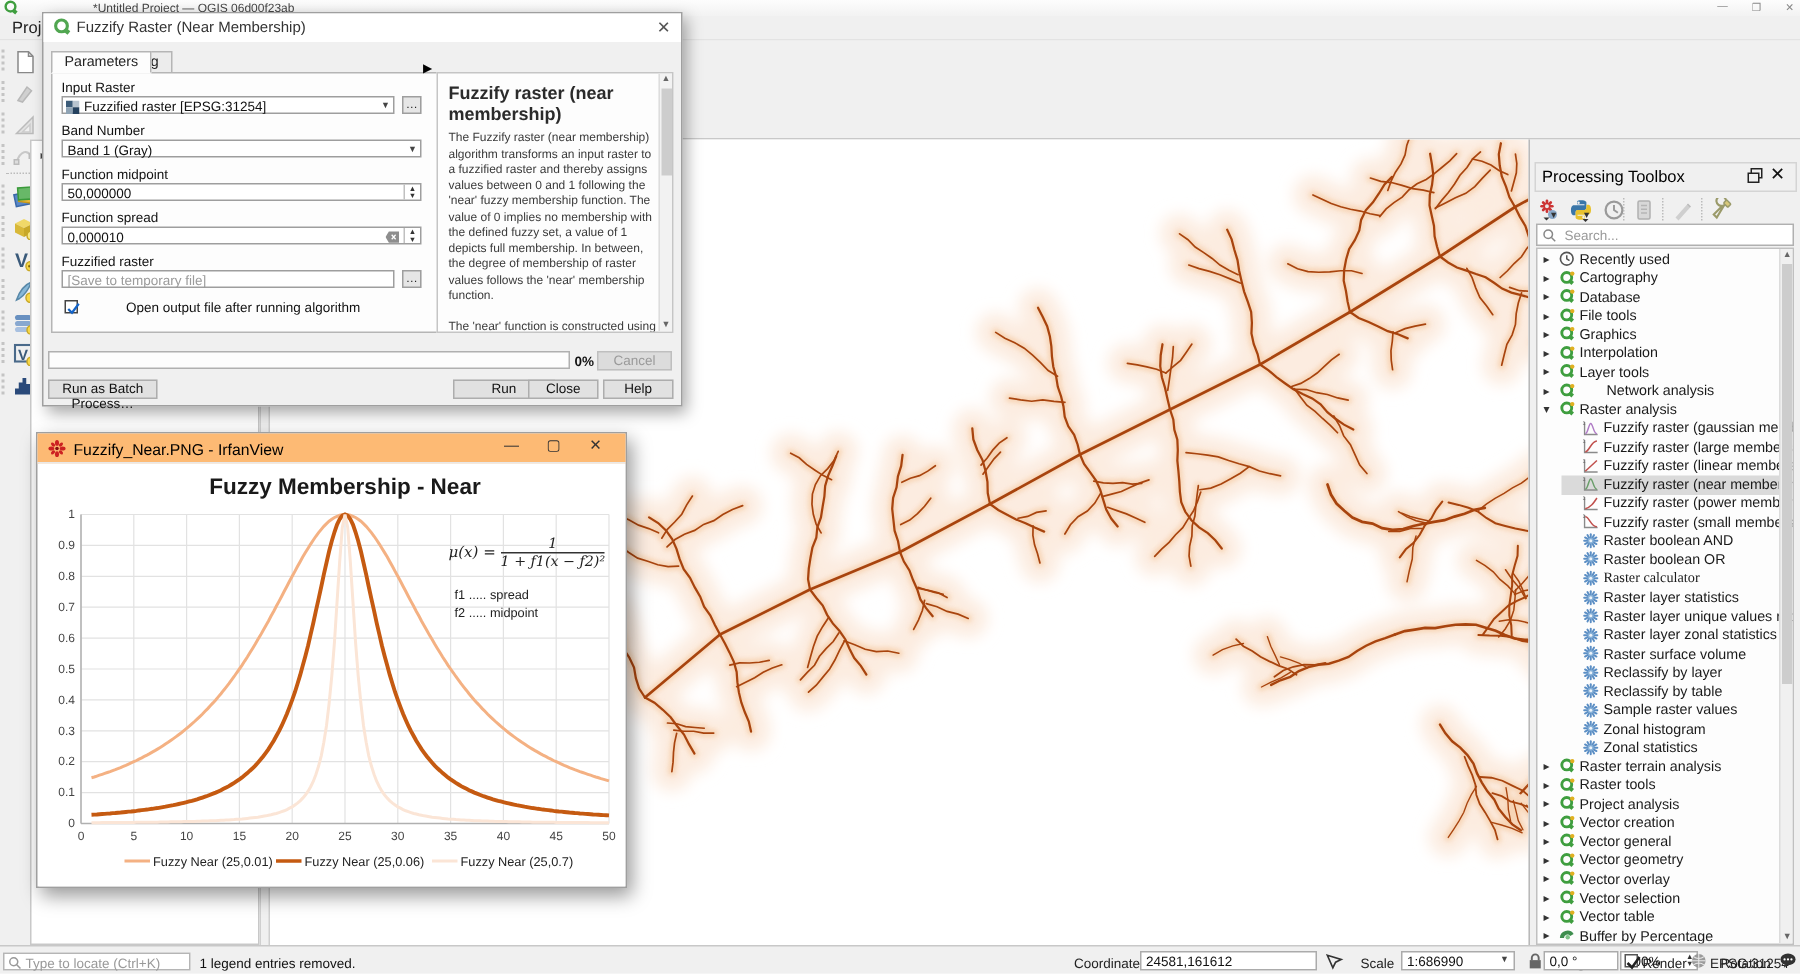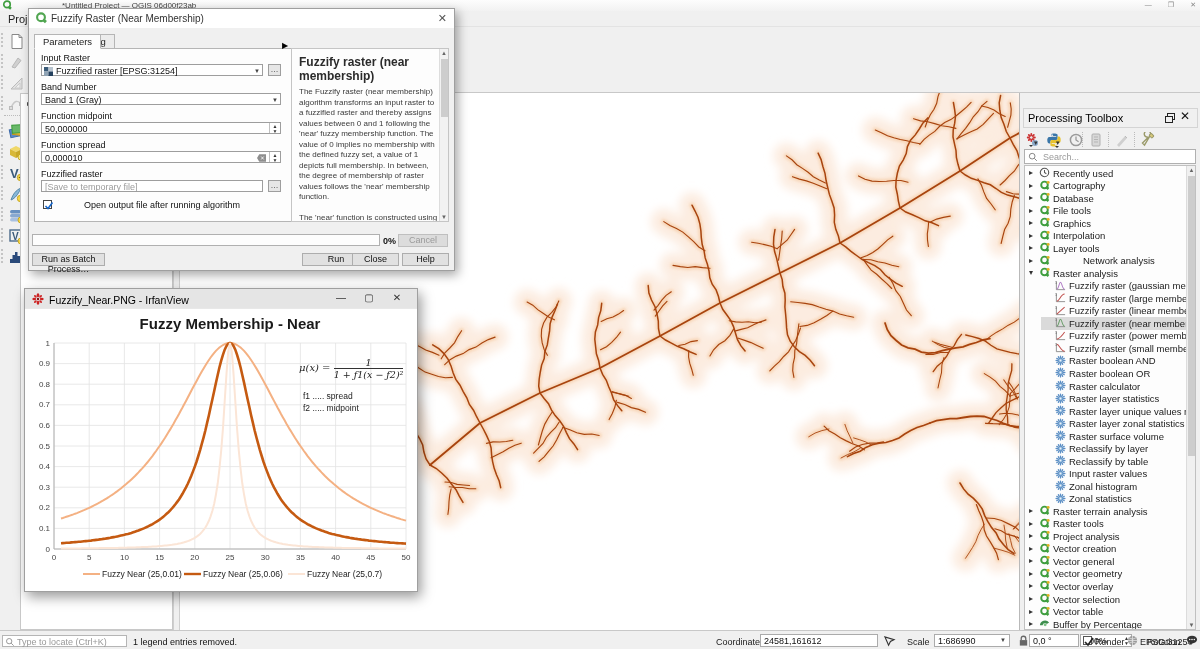--- a/index.html
+++ b/index.html
@@ -84,21 +84,21 @@
   #help-pane p { font-size:8px; color:#3a3a3a; line-height:10.5px; margin:0 10px 10px 7px; }
   #help-scroll { position:absolute; right:0; top:0; width:9px; height:100%; background:#f2f2f2; border-left:1px solid #ddd; }
   #collapse-arrow { position:absolute; left:253px; top:32px; font-size:8px; color:#000; }
   #progress { position:absolute; left:3px; top:225px; width:348px; height:12px; background:#fdfdfd; border:1px solid #b0b0b0; }
   #progress-pct { position:absolute; left:354px; top:227px; font-size:9px; color:#111; font-weight:bold; }
   .dbtn { position:absolute; height:13px; background:#e1e1e1; border:1px solid #adadad; font-size:9px; color:#111; text-align:center; }
   .dbtn.disabled { background:#dcdcdc; color:#9a9a9a; border-color:#bfbfbf; }
 
   
   #iv { left:24px; top:288px; width:394px; height:304px; background:#fff; border:1px solid #9f9f9f; box-shadow:3px 5px 12px rgba(0,0,0,0.4); }
-  #iv-title { position:absolute; left:0; top:0; width:100%; height:20px; background:#e5e5e5; border-bottom:1px solid #e8e8e8; }
+  #iv-title { position:absolute; left:0; top:0; width:100%; height:20px; background:#fdba74; border-bottom:1px solid #e8e8e8; }
   #iv-title .t { position:absolute; left:24px; top:5px; font-size:10.5px; color:#000; }
   .iv-btn { position:absolute; top:0px; width:28px; height:19px; text-align:center; font-size:10px; color:#333; line-height:18px; }
   #iv-chart { position:absolute; left:1px; top:20px; width:391px; height:282px; }
   #iv-formula { position:absolute; left:274px; top:68px; width:125px; font-family:"DejaVu Serif", serif; font-style:italic; color:#222; font-size:10px; }
   #iv-formula .frac { display:inline-block; vertical-align:middle; text-align:center; }
   #iv-formula .num { display:block; border-bottom:1px solid #333; padding:0 4px 0px 4px; font-size:9.5px; }
   #iv-formula .den { display:block; padding-top:0px; font-size:9.5px; }
   #iv-notes { position:absolute; left:278px; top:101px; font-size:8.5px; color:#222; font-family:"Liberation Sans",sans-serif; line-height:12px; font-style:normal; }
 </style>
 </head>
@@ -1010,21 +1010,21 @@
           </svg>
           <span class="tlabel" style="left: 28px;">Layer tools</span>
         </div>
         <div class="trow" style="top: 88.71px;">
           <span class="arr" style="color: rgb(51, 51, 51);">▸</span>
           <svg width="11" height="11" class="ticon" viewBox="0 0 12 12" style="left: 14px;">
             <circle cx="6" cy="5.4" r="3.6" fill="none" stroke="#3f9e3f" stroke-width="2.1"></circle>
             <rect x="7.2" y="7.2" width="3.6" height="2.8" fill="#3f9e3f" transform="rotate(42 9 8.6)"></rect>
             <circle cx="10" cy="2.6" r="1.6" fill="#e0b020"></circle>
           </svg>
-          <span class="tlabel" style="left: 44px; padding-left: 14px;">Network analysis</span>
+          <span class="tlabel" style="left: 32px; padding-left: 14px;">Network analysis</span>
         </div>
         <div class="trow" style="top: 101.24px;">
           <span class="arr" style="color: rgb(51, 51, 51);">▾</span>
           <svg width="11" height="11" class="ticon" viewBox="0 0 12 12" style="left: 14px;">
             <circle cx="6" cy="5.4" r="3.6" fill="none" stroke="#3f9e3f" stroke-width="2.1"></circle>
             <rect x="7.2" y="7.2" width="3.6" height="2.8" fill="#3f9e3f" transform="rotate(42 9 8.6)"></rect>
             <circle cx="10" cy="2.6" r="1.6" fill="#e0b020"></circle>
           </svg>
           <span class="tlabel" style="left: 28px;">Raster analysis</span>
         </div>
@@ -1107,21 +1107,21 @@
           <svg width="11" height="11" class="ticon" viewBox="0 0 12 12" style="left: 30px;">
             <rect x="5.3" y="0.5" width="1.4" height="11" rx="0.7" fill="#5b8ec4" transform="rotate(0 6 6)"></rect>
             <rect x="5.3" y="0.5" width="1.4" height="11" rx="0.7" fill="#5b8ec4" transform="rotate(30 6 6)"></rect>
             <rect x="5.3" y="0.5" width="1.4" height="11" rx="0.7" fill="#5b8ec4" transform="rotate(60 6 6)"></rect>
             <rect x="5.3" y="0.5" width="1.4" height="11" rx="0.7" fill="#5b8ec4" transform="rotate(90 6 6)"></rect>
             <rect x="5.3" y="0.5" width="1.4" height="11" rx="0.7" fill="#5b8ec4" transform="rotate(120 6 6)"></rect>
             <rect x="5.3" y="0.5" width="1.4" height="11" rx="0.7" fill="#5b8ec4" transform="rotate(150 6 6)"></rect>
             <circle cx="6" cy="6" r="2.2" fill="#87b1d8"></circle>
             <circle cx="6" cy="6" r="1.1" fill="#eef4fa"></circle>
           </svg>
-          <span class="tlabel" style="left: 44px;">Raster calculator</span>
+          <span class="tlabel" style="left: 44px; font-family: Liberation Serif, serif;">Raster calculator</span>
         </div>
         <div class="trow" style="top: 226.54px;">
           <svg width="11" height="11" class="ticon" viewBox="0 0 12 12" style="left: 30px;">
             <rect x="5.3" y="0.5" width="1.4" height="11" rx="0.7" fill="#5b8ec4" transform="rotate(0 6 6)"></rect>
             <rect x="5.3" y="0.5" width="1.4" height="11" rx="0.7" fill="#5b8ec4" transform="rotate(30 6 6)"></rect>
             <rect x="5.3" y="0.5" width="1.4" height="11" rx="0.7" fill="#5b8ec4" transform="rotate(60 6 6)"></rect>
             <rect x="5.3" y="0.5" width="1.4" height="11" rx="0.7" fill="#5b8ec4" transform="rotate(90 6 6)"></rect>
             <rect x="5.3" y="0.5" width="1.4" height="11" rx="0.7" fill="#5b8ec4" transform="rotate(120 6 6)"></rect>
             <rect x="5.3" y="0.5" width="1.4" height="11" rx="0.7" fill="#5b8ec4" transform="rotate(150 6 6)"></rect>
             <circle cx="6" cy="6" r="2.2" fill="#87b1d8"></circle>
@@ -1198,21 +1198,21 @@
           <svg width="11" height="11" class="ticon" viewBox="0 0 12 12" style="left: 30px;">
             <rect x="5.3" y="0.5" width="1.4" height="11" rx="0.7" fill="#5b8ec4" transform="rotate(0 6 6)"></rect>
             <rect x="5.3" y="0.5" width="1.4" height="11" rx="0.7" fill="#5b8ec4" transform="rotate(30 6 6)"></rect>
             <rect x="5.3" y="0.5" width="1.4" height="11" rx="0.7" fill="#5b8ec4" transform="rotate(60 6 6)"></rect>
             <rect x="5.3" y="0.5" width="1.4" height="11" rx="0.7" fill="#5b8ec4" transform="rotate(90 6 6)"></rect>
             <rect x="5.3" y="0.5" width="1.4" height="11" rx="0.7" fill="#5b8ec4" transform="rotate(120 6 6)"></rect>
             <rect x="5.3" y="0.5" width="1.4" height="11" rx="0.7" fill="#5b8ec4" transform="rotate(150 6 6)"></rect>
             <circle cx="6" cy="6" r="2.2" fill="#87b1d8"></circle>
             <circle cx="6" cy="6" r="1.1" fill="#eef4fa"></circle>
           </svg>
-          <span class="tlabel" style="left: 44px;">Input raster values</span>
+          <span class="tlabel" style="left: 44px;">Sample raster values</span>
         </div>
         <div class="trow" style="top: 314.25px;">
           <svg width="11" height="11" class="ticon" viewBox="0 0 12 12" style="left: 30px;">
             <rect x="5.3" y="0.5" width="1.4" height="11" rx="0.7" fill="#5b8ec4" transform="rotate(0 6 6)"></rect>
             <rect x="5.3" y="0.5" width="1.4" height="11" rx="0.7" fill="#5b8ec4" transform="rotate(30 6 6)"></rect>
             <rect x="5.3" y="0.5" width="1.4" height="11" rx="0.7" fill="#5b8ec4" transform="rotate(60 6 6)"></rect>
             <rect x="5.3" y="0.5" width="1.4" height="11" rx="0.7" fill="#5b8ec4" transform="rotate(90 6 6)"></rect>
             <rect x="5.3" y="0.5" width="1.4" height="11" rx="0.7" fill="#5b8ec4" transform="rotate(120 6 6)"></rect>
             <rect x="5.3" y="0.5" width="1.4" height="11" rx="0.7" fill="#5b8ec4" transform="rotate(150 6 6)"></rect>
             <circle cx="6" cy="6" r="2.2" fill="#87b1d8"></circle>

